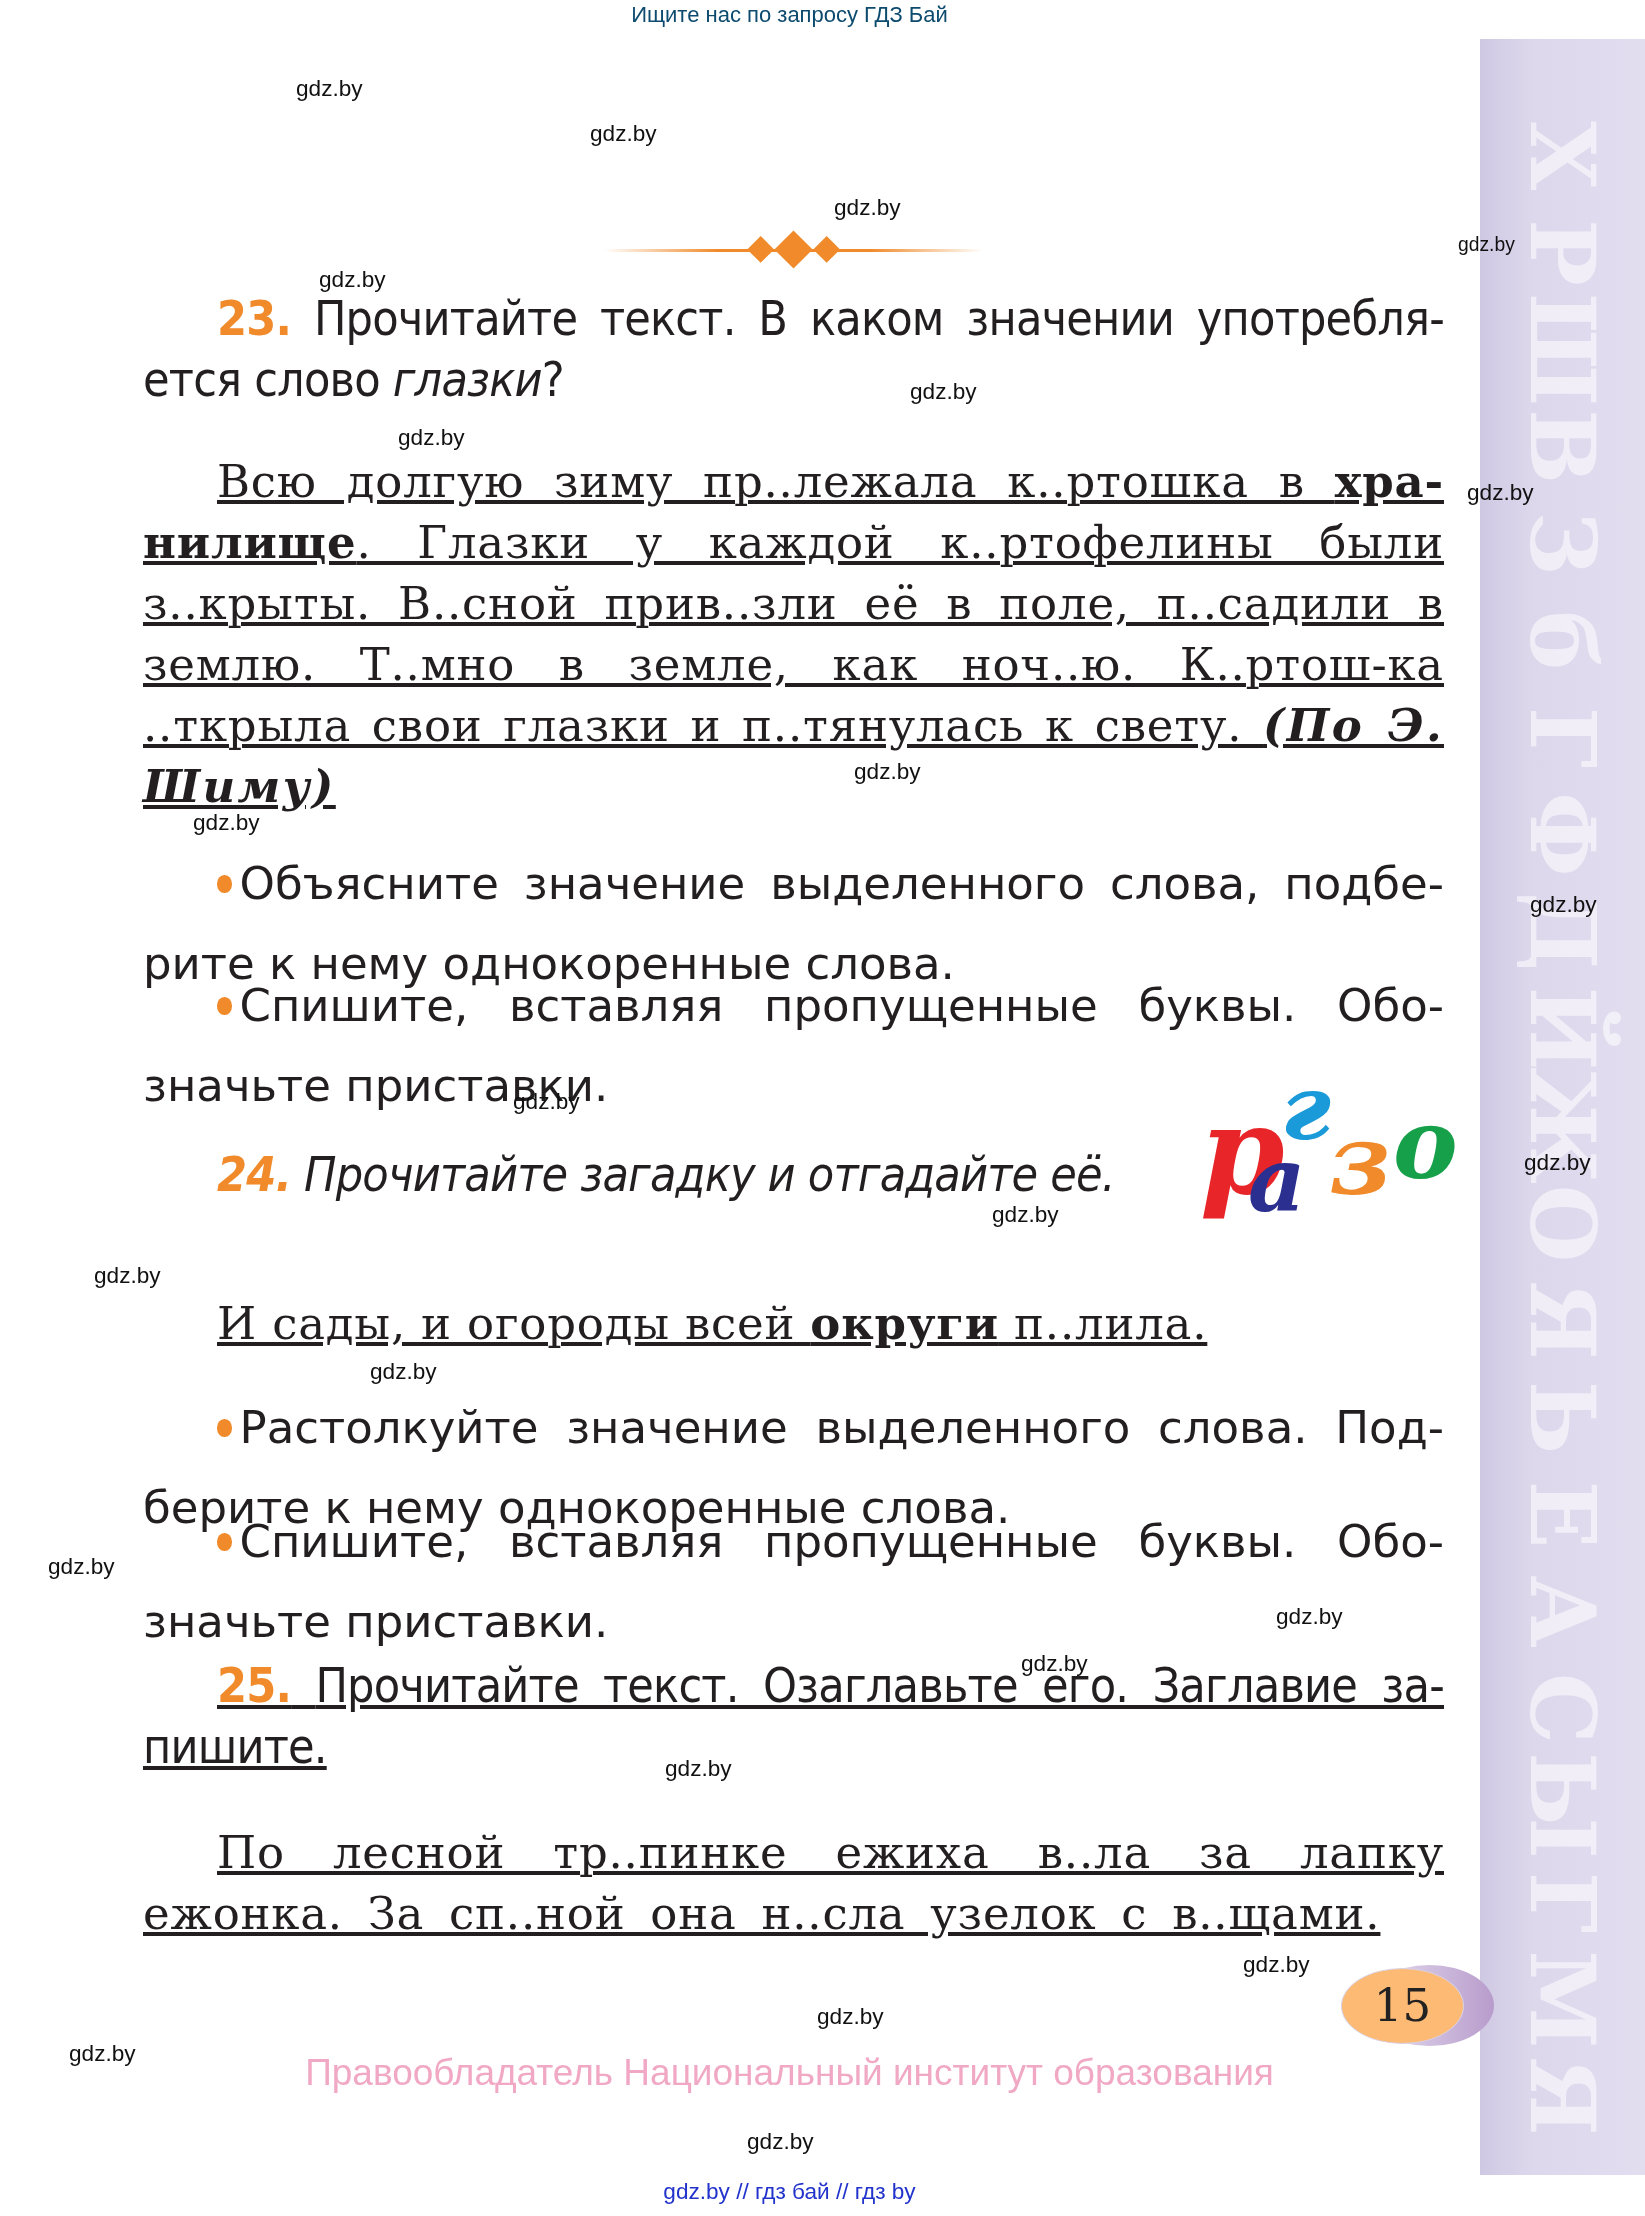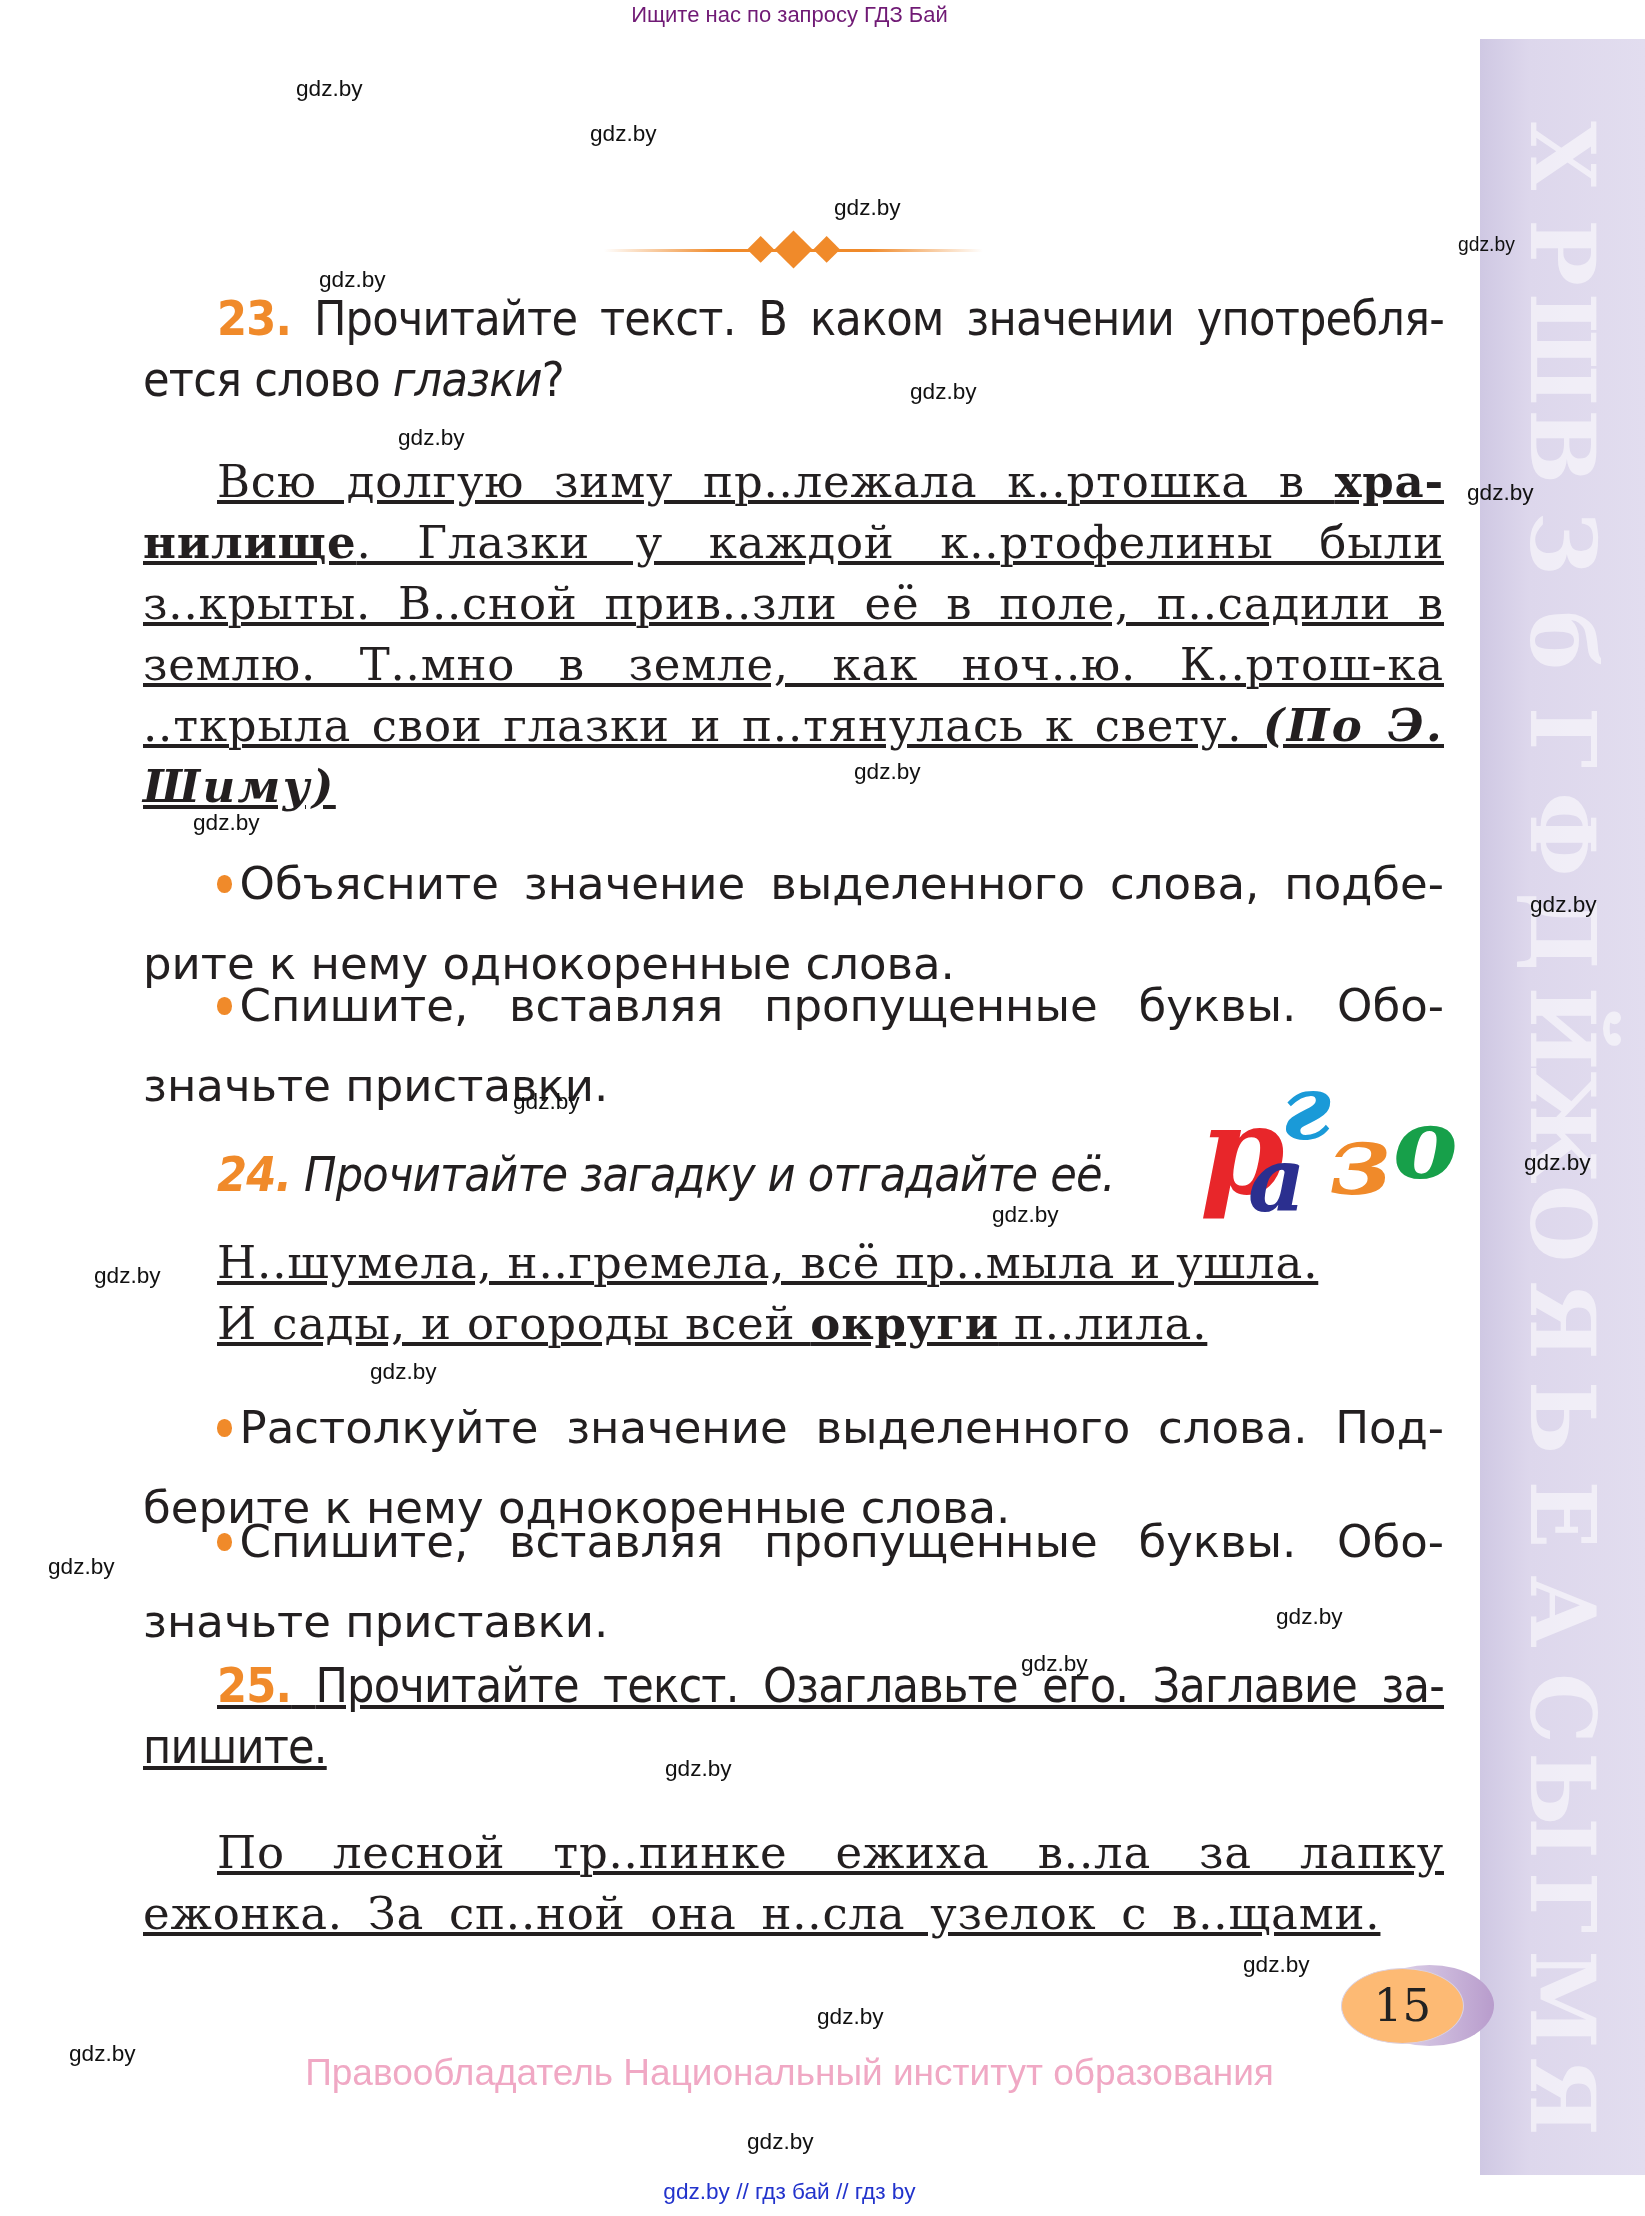--- a/index.html
+++ b/index.html
@@ -2,21 +2,21 @@
 <html style="font-size:13px"><head>
 <meta charset="utf-8">
 <style>
   html, body { margin:0; padding:0; }
   body {
     width:1645px; height:2216px; position:relative; overflow:hidden;
     background:#ffffff; font-family:"DejaVu Sans", sans-serif; color:#231f20;
   }
   .top-banner {
     position:absolute; left:0; top:1.6px; width:1579px; text-align:center;
-    color:#701a75; font-family:"Liberation Sans", sans-serif; font-size:22px;
+    color:#0c4a6e; font-family:"Liberation Sans", sans-serif; font-size:22px;
   }
   .side-strip {
     position:absolute; left:1480px; top:39px; width:165px; height:2136px;
     background:linear-gradient(to right, #cfc8e3 0%, #ddd7ec 30%, #e2ddef 100%);
   }
   .side-letters {
     position:absolute; left:0; top:72px; width:165px; height:2030px;
     display:flex; flex-direction:column; align-items:center; justify-content:space-between;
   }
   .side-letter {
@@ -151,21 +151,21 @@
 
 <div class="rebus">
   <span style="left:8px;top:8px;font-size:121px;color:#e8262a;">р</span>
   <span style="left:56px;top:56px;font-size:89px;color:#2b2f8f;">а</span>
   <span style="left:89px;top:-16px;font-size:89px;color:#1a9ad8;">г</span>
   <span style="left:137px;top:32px;font-size:97px;color:#f08a2a;">з</span>
   <span style="left:201px;top:16px;font-size:97px;color:#17a04a;">о</span>
 </div>
 
 <p class="serif-text" style="top:1232px; text-align:left; text-indent:74px;">
-  <span>Н..шумела, н..гремела, всё пр..мыла и ушла.</span><br>
+  <br>
   <span style="padding-left:74px;">И сады, и огороды всей </span><span class="bold">округи</span><span> п..лила.</span>
 </p>
 
 <p class="bullet" style="top:1381px;margin-top:7px;">
   <span class="dot"></span><span>Растолкуйте значение выделенного слова. Под-берите к нему однокоренные слова.</span>
 </p>
 <p class="bullet" style="top:1502px;">
   <span class="dot"></span><span>Спишите, вставляя пропущенные буквы. Обо-значьте приставки.</span>
 </p>
 

